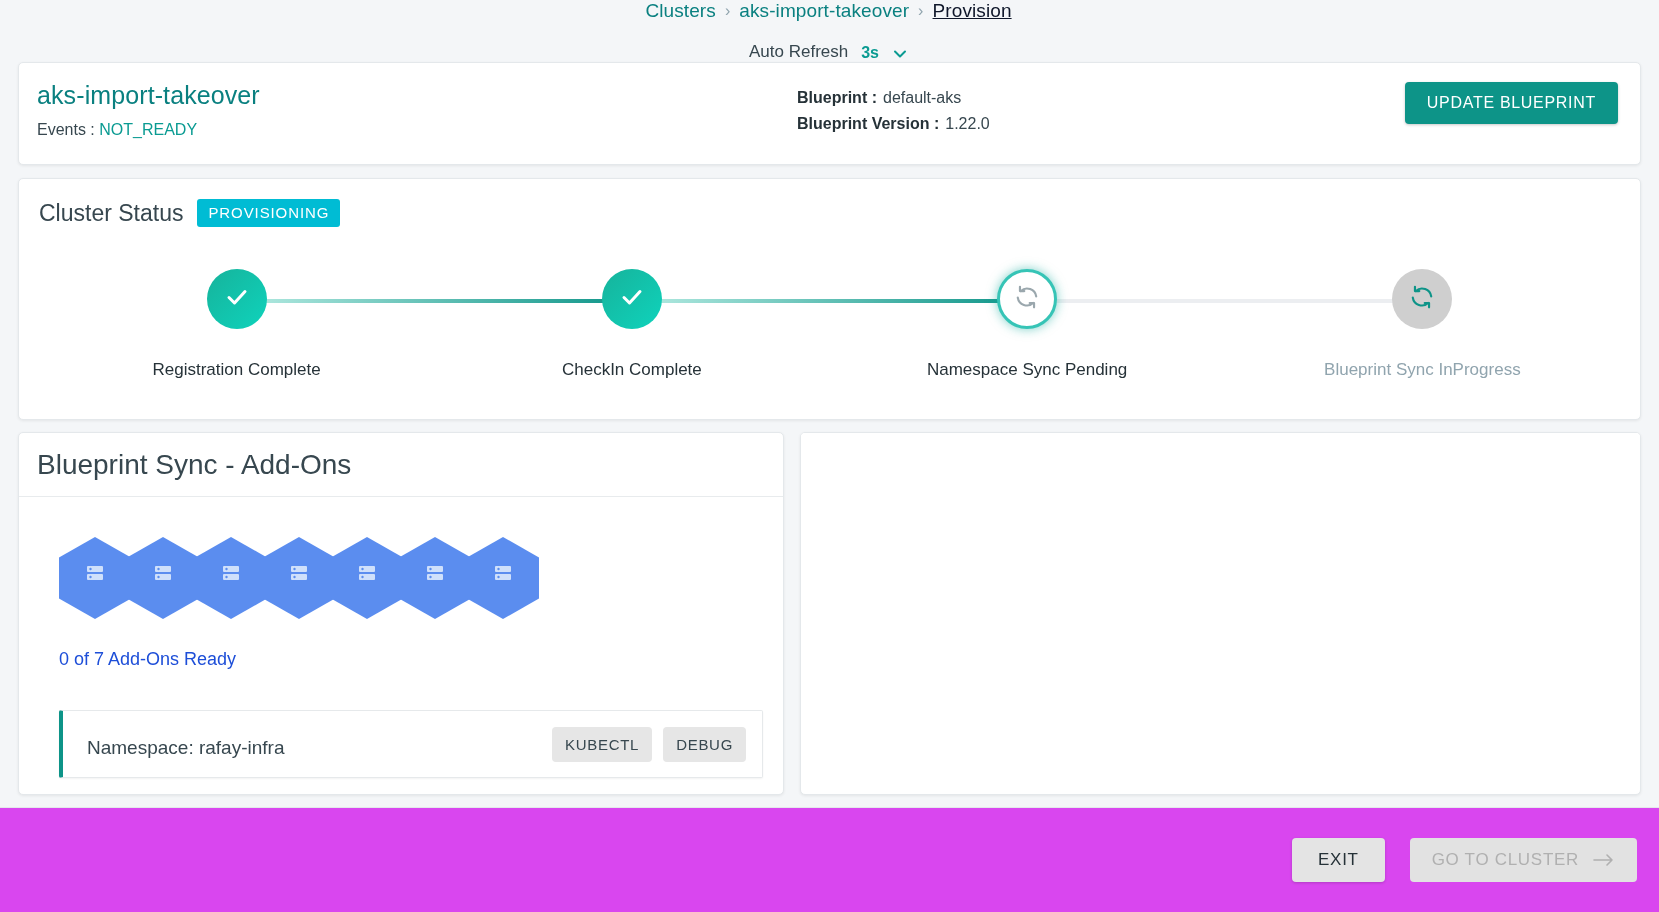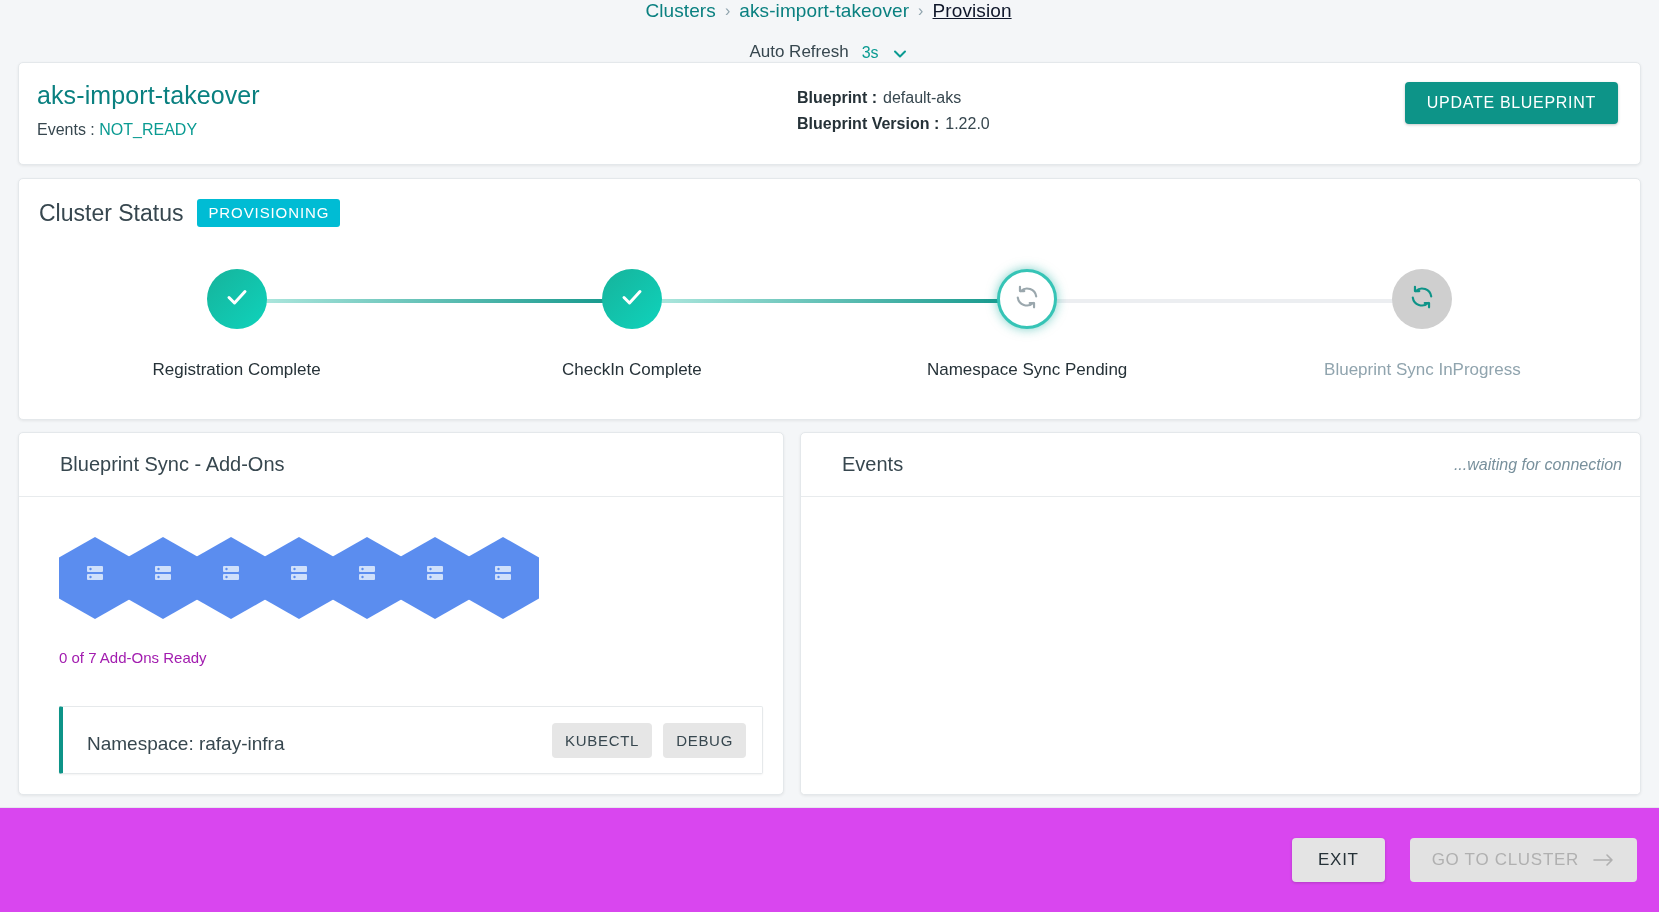--- a/index.html
+++ b/index.html
@@ -55,20 +55,21 @@
   .autorefresh {
     display: flex;
     align-items: flex-end;
     font-size: 17px;
     color: #37474f;
   }
   .autorefresh .val {
     color: #0a9b92;
     margin-left: 13px;
     font-size: 16px;
+    font-weight: bold;
   }
   .chev {
     margin-left: 13px;
     display: inline-block;
     width: 16px;
     height: 16px;
   }
 
   
   .card {
@@ -260,23 +261,22 @@
     height: 64px;
     display: flex;
     align-items: center;
     justify-content: space-between;
     padding: 0 18px;
     margin: 0 0px;
     border-bottom: 1px solid #e8ebed;
     box-sizing: border-box;
   }
   .panel-title {
-    font-size: 20px;
+    font-size: 28px;
     color: #37474f;
-    margin-left: 23px;
   }
   .waiting {
     font-size: 16px;
     font-style: italic;
     color: #78909c;
   }
 
   .hex-row {
     display: flex;
     margin: 40px 0 0 40px;
@@ -290,22 +290,22 @@
     clip-path: polygon(50% 0%, 100% 25%, 100% 75%, 50% 100%, 0% 75%, 0% 25%);
     display: flex;
     align-items: center;
     justify-content: center;
   }
   .hex svg {
     margin-top: -6px;
   }
   .addon-count {
     margin: 30px 16px 0 40px;
-    font-size: 15px;
-    color: #a21caf;
+    font-size: 18px;
+    color: #1d4ed8;
   }
 
   .ns-row {
     position: relative;
     margin: 40px 20px 0 40px;
     height: 68px;
     background: #fff;
     border: 1px solid #e6e9eb;
     border-left: 4px solid #0d9488;
     border-radius: 2px;
@@ -589,24 +589,20 @@
     <div class="ns-row">
       <span class="ns-name">Namespace: rafay-infra</span>
       <span class="ns-actions">
         <button class="chip">KUBECTL</button>
         <button class="chip">DEBUG</button>
       </span>
     </div>
   </div>
 
   <div class="card panel-events">
-    <div class="panel-title-row">
-      <span class="panel-title">Events</span>
-      <span class="waiting">...waiting for connection</span>
-    </div>
     <div class="events-body"></div>
   </div>
 
   <div class="footer">
     <button class="btn-exit">EXIT</button>
     <button class="btn-goto">
       <span>GO TO CLUSTER</span>
       <span class="arrow">
         <svg width="22" height="14" viewBox="0 0 22 14">
             <path d="M1 7 H19 M14 2 L19 7 L14 12" fill="none" stroke="#b0b0b0" stroke-width="1.6" stroke-linecap="round" stroke-linejoin="round"></path>

